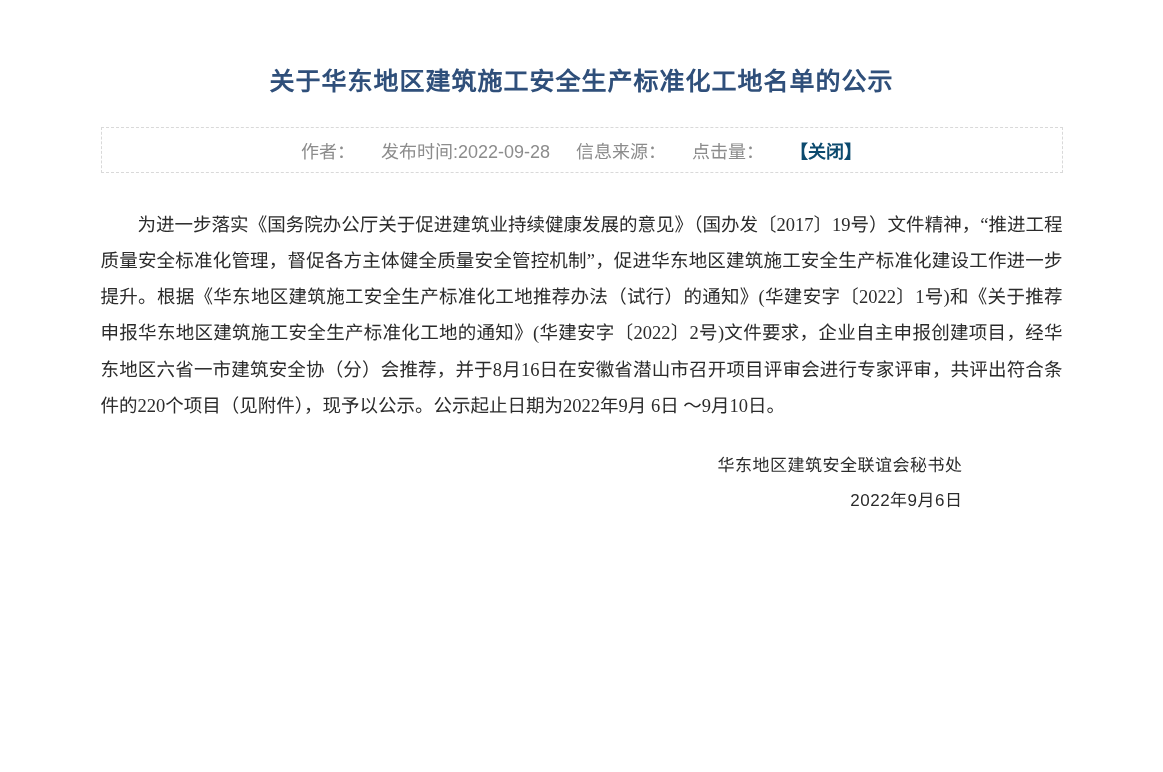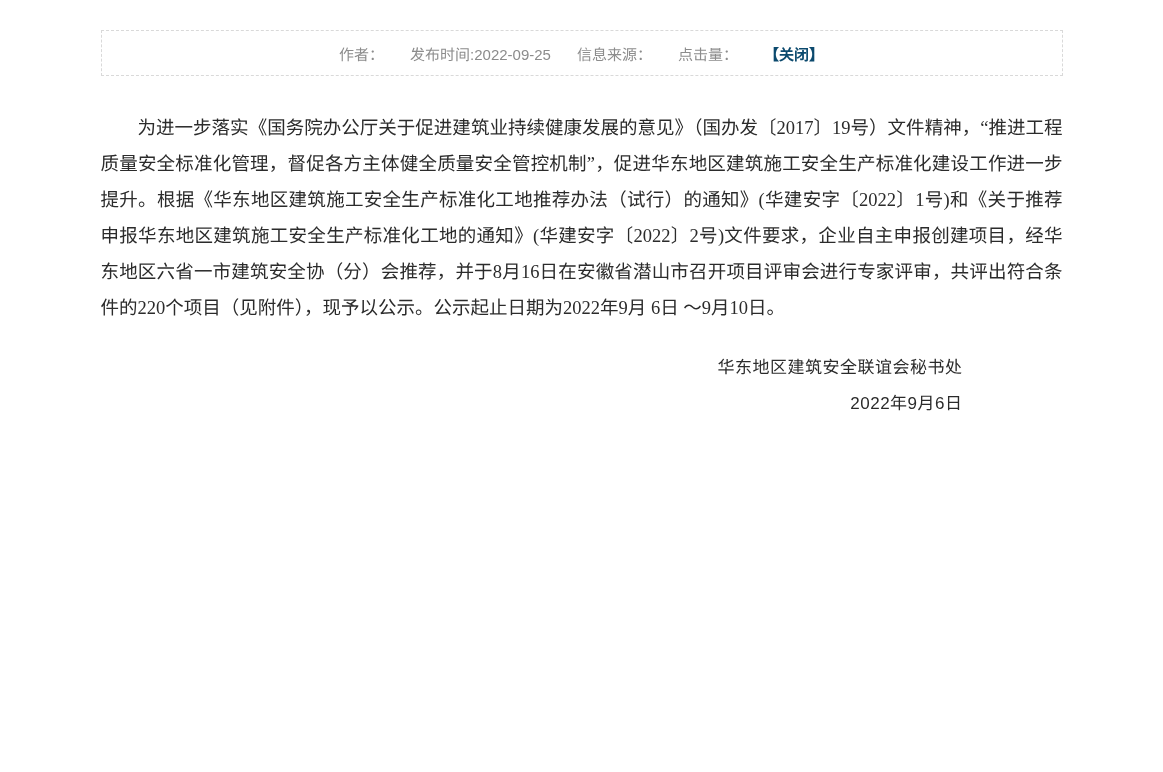--- a/index.html
+++ b/index.html
@@ -34,21 +34,21 @@
     margin: 30px auto 0 auto;
     width: 962px;
     height: 46px;
     border: 1px dashed #d9d9d9;
     box-sizing: border-box;
     display: flex;
     align-items: center;
     justify-content: center;
     gap: 26px;
     font-family: "Liberation Sans", "DejaVu Sans", sans-serif;
-    font-size: 15px;
+    font-size: 18px;
     color: #8c8c8c;
   }
   .meta-item {
     white-space: nowrap;
   }
   .meta-close {
     color: #0c4a6e;
     font-weight: bold;
   }
   .content {
@@ -74,24 +74,25 @@
   }
   .sign div {
     letter-spacing: 0.5px;
   }
 </style>
 </head>
 <body>
 
 <div class="page">
 
+  <h1 class="doc-title">关于华东地区建筑施工安全生产标准化工地名单的公示</h1>
 
   <div class="meta-bar">
     <span class="meta-item">作者：</span>
-    <span class="meta-item">发布时间:2022-09-25</span>
+    <span class="meta-item">发布时间:2022-09-28</span>
     <span class="meta-item">信息来源：</span>
     <span class="meta-item">点击量：</span>
     <span class="meta-item meta-close">【关闭】</span>
   </div>
 
   <div class="content">
     <p class="para">为进一步落实《国务院办公厅关于促进建筑业持续健康发展的意见》（国办发〔2017〕19号）文件精神，“推进工程质量安全标准化管理，督促各方主体健全质量安全管控机制”，促进华东地区建筑施工安全生产标准化建设工作进一步提升。根据《华东地区建筑施工安全生产标准化工地推荐办法（试行）的通知》(华建安字〔2022〕1号)和《关于推荐申报华东地区建筑施工安全生产标准化工地的通知》(华建安字〔2022〕2号)文件要求，企业自主申报创建项目，经华东地区六省一市建筑安全协（分）会推荐，并于8月16日在安徽省潜山市召开项目评审会进行专家评审，共评出符合条件的220个项目（见附件），现予以公示。公示起止日期为2022年9月 6日 ～9月10日。</p>
 
     <div class="sign">
       <div>华东地区建筑安全联谊会秘书处</div>

